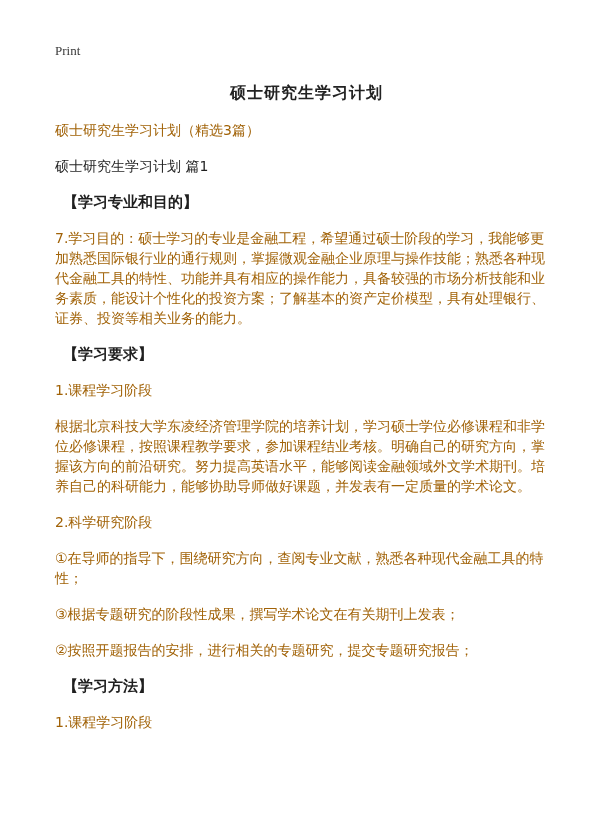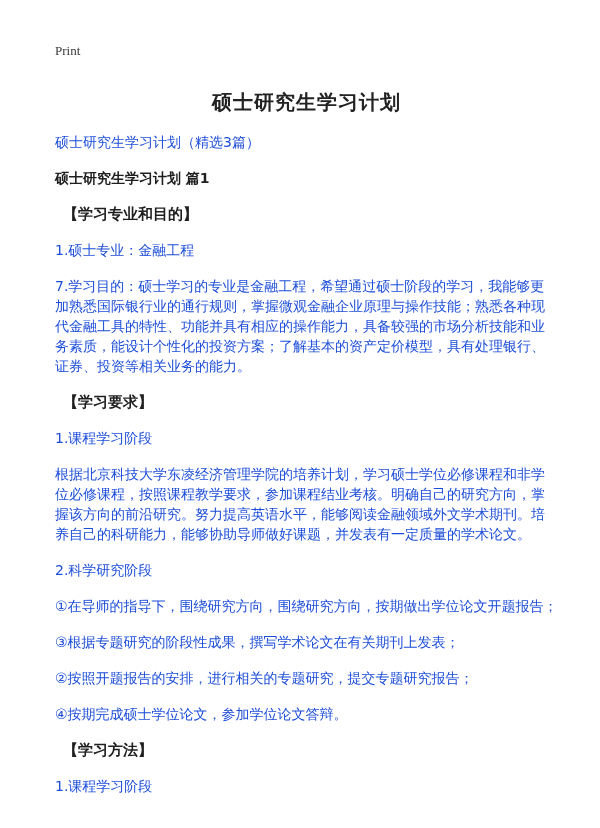--- a/index.html
+++ b/index.html
@@ -18,43 +18,43 @@
     box-sizing: border-box;
     width: 600px;
     height: 828px;
     padding: 40px 42px 0 55px;
     background: #ffffff;
   }
   .print-link {
     font-family: "Liberation Serif", "DejaVu Serif", serif;
     font-size: 13px;
     color: #3a3a3a;
-    margin: 0 0 12px 0;
+    margin: 0 0 6px 0;
     display: inline-block;
     cursor: pointer;
   }
   .doc-title {
     text-align: center;
-    font-size: 20px;
+    font-size: 16px;
     font-weight: 700;
     color: #222222;
     margin: 18px 0 16px 0;
     letter-spacing: 1px;
   }
   .para {
     font-size: 14px;
     line-height: 20px;
     margin: 12px 0 16px 0;
-    color: #1d4ed8;
+    color: #a16207;
   }
   .subtitle {
     margin-top: 14px;
   }
   .bold {
-    font-weight: 700;
+    font-weight: 400;
     color: #1f1f1f;
   }
   .section-heading {
     font-size: 15px;
     font-weight: 700;
     color: #1f1f1f;
     margin: 16px 0 16px 8px;
     line-height: 20px;
   }
 </style>
@@ -66,40 +66,38 @@
   <span class="print-link">Print</span>
 
   <h1 class="doc-title">硕士研究生学习计划</h1>
 
   <p class="para subtitle">硕士研究生学习计划（精选3篇）</p>
 
   <p class="para bold">硕士研究生学习计划 篇1</p>
 
   <p class="section-heading">【学习专业和目的】</p>
 
-  <p class="para">1.硕士专业：金融工程</p>
 
 
   <p class="para">7.学习目的：硕士学习的专业是金融工程，希望通过硕士阶段的学习，我能够更加熟悉国际银行业的通行规则，掌握微观金融企业原理与操作技能；熟悉各种现代金融工具的特性、功能并具有相应的操作能力，具备较强的市场分析技能和业务素质，能设计个性化的投资方案；了解基本的资产定价模型，具有处理银行、证券、投资等相关业务的能力。</p>
 
   <p class="section-heading">【学习要求】</p>
 
   <p class="para">1.课程学习阶段</p>
 
   <p class="para">根据北京科技大学东凌经济管理学院的培养计划，学习硕士学位必修课程和非学位必修课程，按照课程教学要求，参加课程结业考核。明确自己的研究方向，掌握该方向的前沿研究。努力提高英语水平，能够阅读金融领域外文学术期刊。培养自己的科研能力，能够协助导师做好课题，并发表有一定质量的学术论文。</p>
 
   <p class="para">2.科学研究阶段</p>
 
-  <p class="para">①在导师的指导下，围绕研究方向，围绕研究方向，按期做出学位论文开题报告；</p>
+  <p class="para">①在导师的指导下，围绕研究方向，查阅专业文献，熟悉各种现代金融工具的特性；</p>
 
   <p class="para">③根据专题研究的阶段性成果，撰写学术论文在有关期刊上发表；</p>
 
   <p class="para">②按照开题报告的安排，进行相关的专题研究，提交专题研究报告；</p>
 
-  <p class="para">④按期完成硕士学位论文，参加学位论文答辩。</p>
 
   <p class="section-heading">【学习方法】</p>
 
   <p class="para">1.课程学习阶段</p>
 
   
 
 </div>
 
 </body></html>

